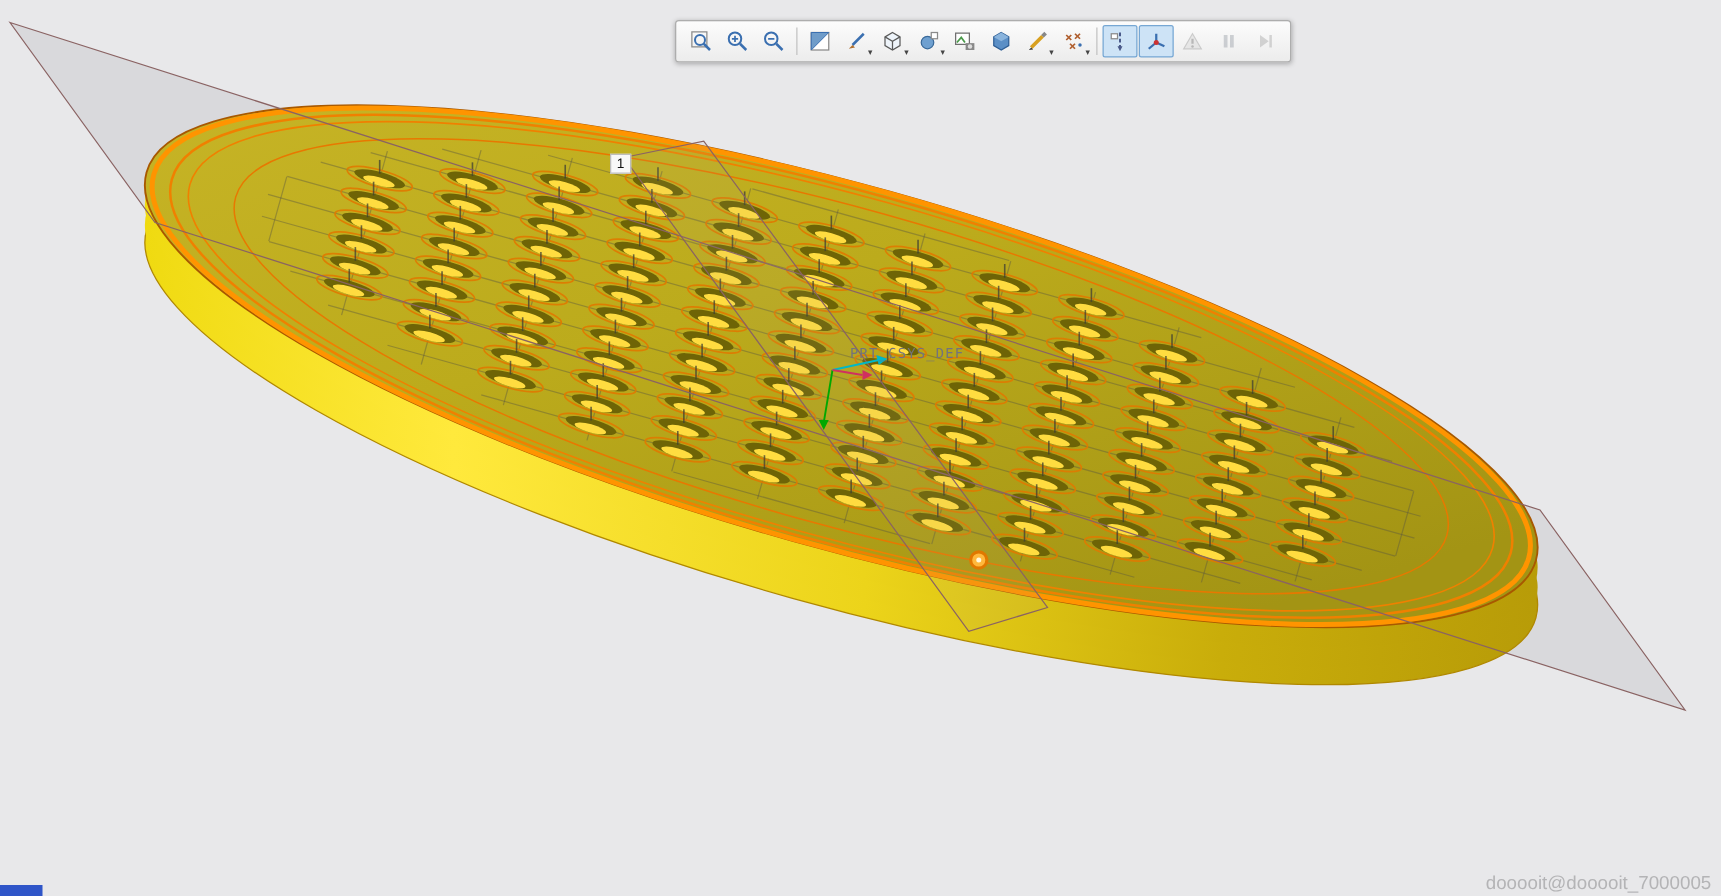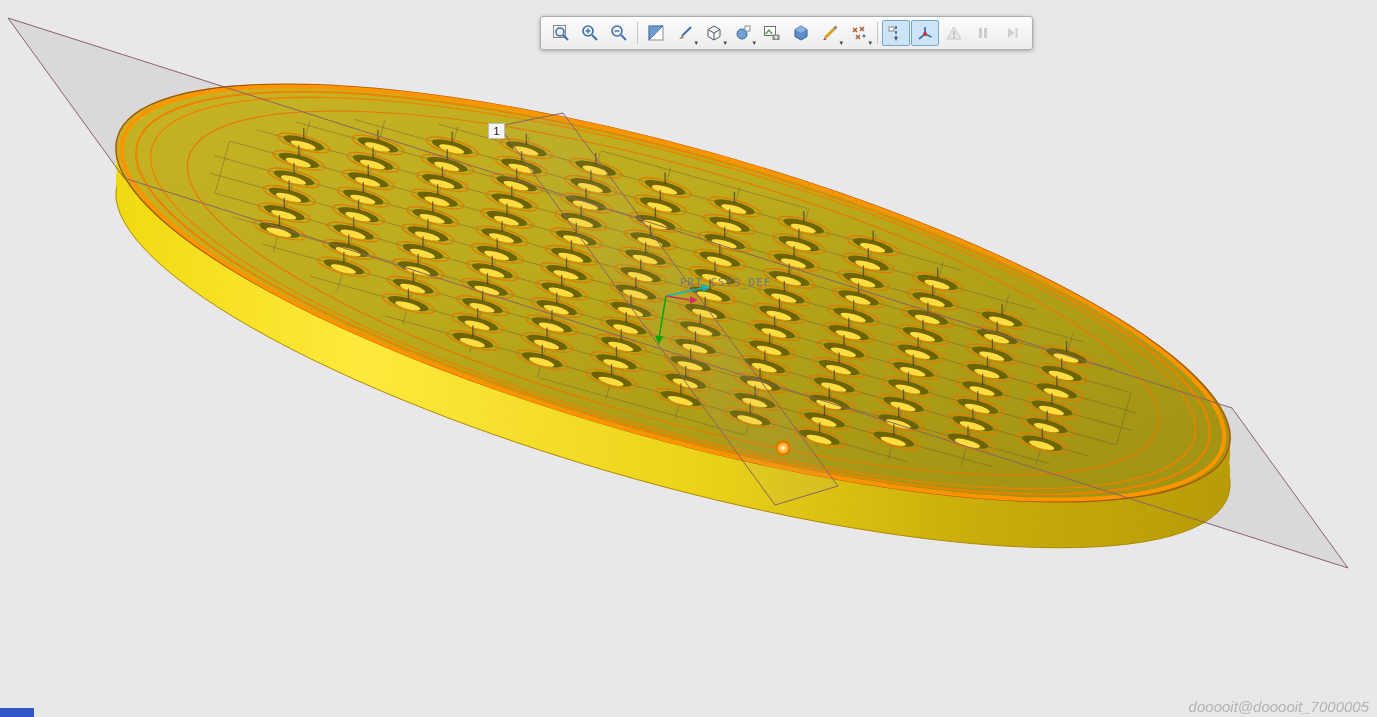--- a/index.html
+++ b/index.html
@@ -24,21 +24,21 @@
   .hole-ring{fill:none;stroke:#e07a00;stroke-width:1.4;opacity:.9;}
   .hole-dark{fill:#6e6406;}
   .hole-lit{fill:#ffdc40;}
   .tick{stroke:#3f3f34;stroke-width:1.3;opacity:.75;}
   .plane-edge{fill:none;stroke:#8a6363;stroke-width:1;}
   .csys-label{font-family:"DejaVu Sans Mono",monospace;font-size:11px;fill:#73737d;letter-spacing:1px;}
 
   
   .datum-tag{position:absolute;left:488px;top:123px;width:15px;height:14px;background:#f8f8f8;
              border:1px solid #bdbdbd;font-size:11px;line-height:14px;text-align:center;color:#111;z-index:4;}
-  .watermark{position:absolute;right:8px;bottom:2px;font-size:15px;color:#b4b4b6;z-index:4;font-style:italic;}
+  .watermark{position:absolute;right:8px;bottom:2px;font-size:15px;color:#b4b4b6;z-index:4;}
   .corner-strip{position:absolute;left:0;bottom:0;width:34px;height:9px;background:#2f55c8;z-index:4;}
 </style>
 </head>
 <body>
 
 <div class="viewport">
 
   <svg class="scene" width="1377" height="717" viewBox="0 0 1377 717">
     <defs>
       <linearGradient id="topGrad" x1="0%" y1="0%" x2="100%" y2="40%">

